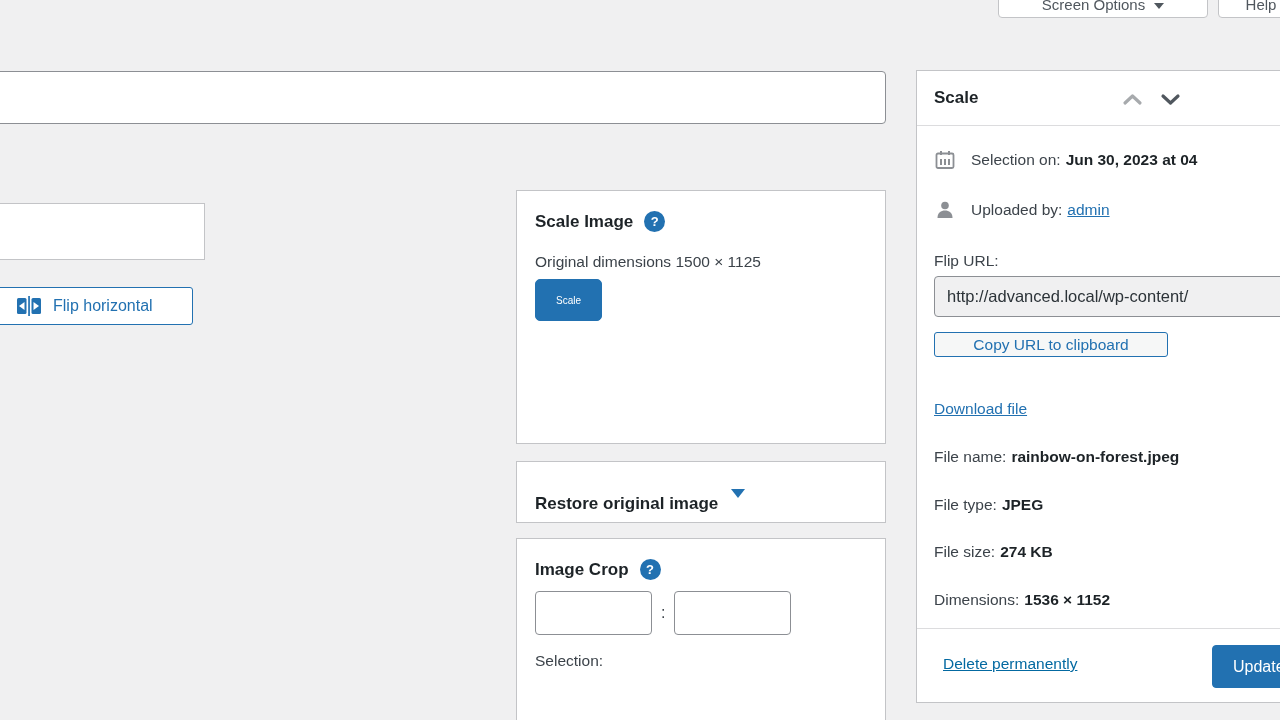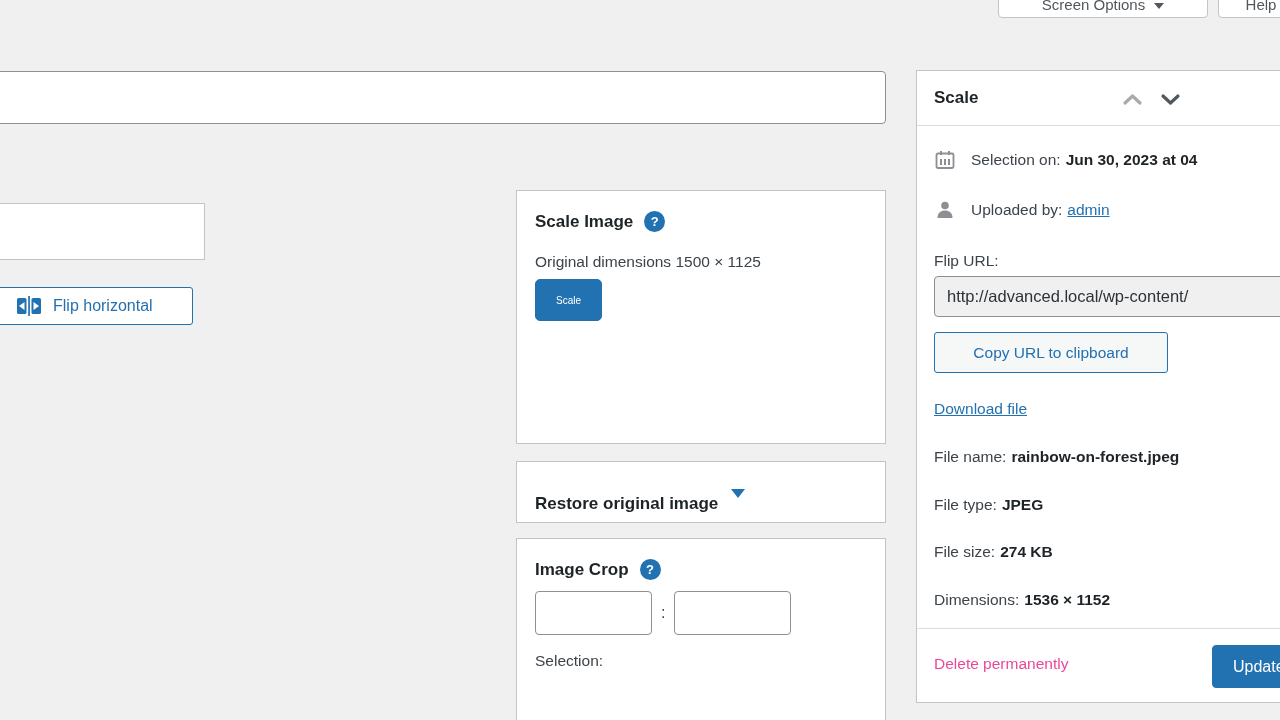--- a/index.html
+++ b/index.html
@@ -121,30 +121,30 @@
   #order-down { right:114px; }
 
   .save-row {
     position:absolute; left:17px; display:flex; align-items:center;
     font-size:15.5px; color:#3c434a; white-space:nowrap;
   }
   .save-row .ico { margin-right:15px; display:inline-flex; }
   .lbl { margin-right:5px; }
   .bold-val { font-weight:700; color:#1d2327; }
   a.wp-link { color:#2271b1; text-decoration:underline; cursor:pointer; }
-  a.delete-link { color:#ec4899; cursor:pointer; }
+  a.delete-link { color:#0369a1; text-decoration:underline; cursor:pointer;margin-left:9px; }
 
   #file-url-input {
     position:absolute; left:17px; top:205px; width:362px; height:41px;
     background:#f0f0f1; border:1px solid #8c8f94; border-radius:4px;
     font-size:16.5px; color:#2c3338; padding:0 12px;
     font-family:"Liberation Sans", sans-serif;
   }
   #copy-url-btn {
-    position:absolute; left:17px; top:261px; width:234px; height:41px;
+    position:absolute; left:17px; top:261px; width:234px; height:25px;
   }
   #save-footer-divider {
     position:absolute; left:0; right:0; top:557px; height:0;
     border-top:1px solid #dcdcde;
   }
   #delete-link-row { top:584px; }
   #update-btn {
     position:absolute; left:295px; top:574px; height:43px;
     padding:0 20px; font-size:16px; border-radius:4px;
   }

